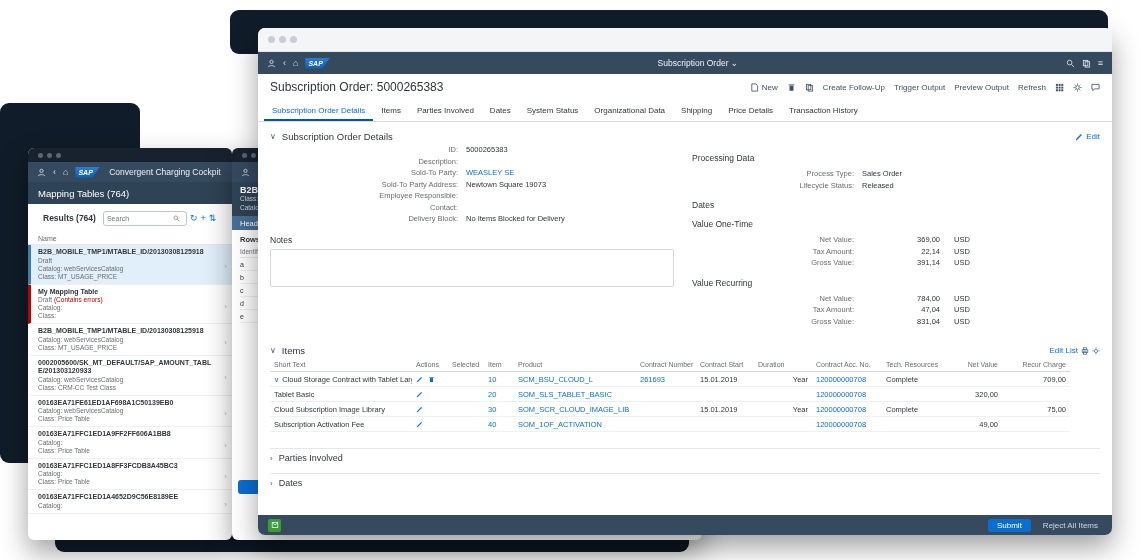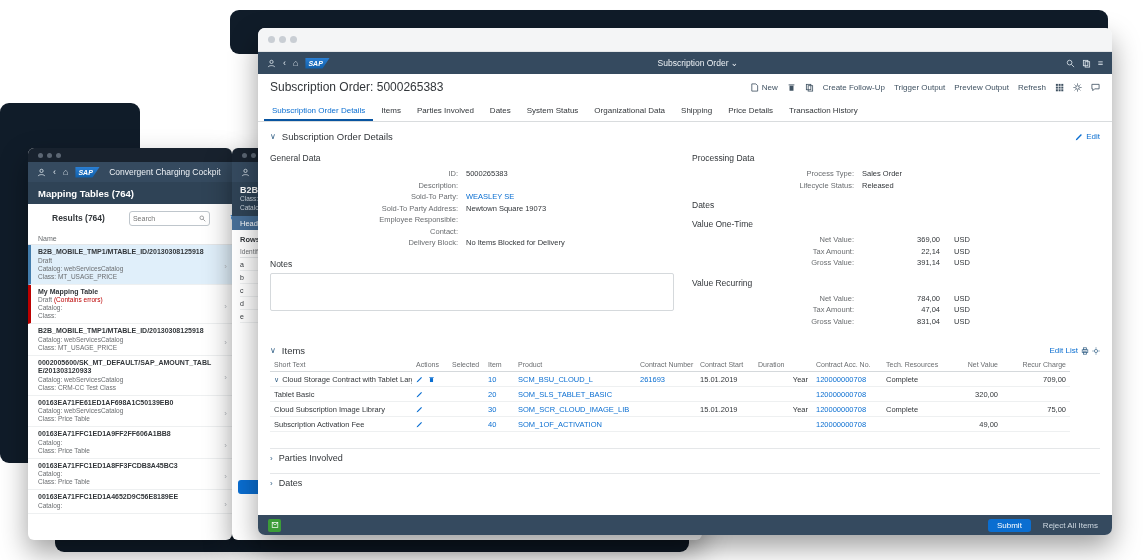--- a/index.html
+++ b/index.html
@@ -80,22 +80,22 @@
   .csec { display:flex; align-items:center; gap:6px; border-top:1px solid #e5e7e9; padding:4px 0; font-size:9px; color:#32363a; margin-top:6px; }
   .csec .chev { color:#346187; font-size:8px; }
 
   .footer { position:absolute; left:0; right:0; bottom:0; height:20px; background:#354a5f; display:flex; align-items:center; padding:0 10px; }
   .msgbadge { width:13px; height:13px; border-radius:2px; background:#3c9d38; display:flex; align-items:center; justify-content:center; color:#fff; }
   .foot-actions { margin-left:auto; display:flex; align-items:center; gap:8px; }
   .btn-emph { background:#0a6ed1; color:#fff; font-size:8px; border:0; border-radius:3px; padding:2px 9px; font-family:"Liberation Sans",sans-serif; }
   .btn-ghost { background:transparent; color:#cfd9e2; font-size:8px; border:0; padding:2px 4px; font-family:"Liberation Sans",sans-serif; }
 
   
-  .page-head-dark { height:22px; background:#2f4356; color:#fff; font-size:9.5px; display:flex; align-items:center; padding:0 10px;font-weight:bold; }
-  .res-toolbar { height:28px; display:flex; align-items:center; gap:20px; padding:0 24px; background:#fff; }
+  .page-head-dark { height:22px; background:#2f4356; color:#fff; font-size:9.5px; display:flex; align-items:center; padding:0 10px; }
+  .res-toolbar { height:28px; display:flex; align-items:center; gap:3px; padding:0 15px; background:#fff; }
   .res-title { font-size:8.5px; font-weight:bold; color:#32363a; white-space:nowrap; }
   .res-search { display:flex; align-items:center; margin-left:4px; width:84px; height:15px; border:1px solid #bfc6cc; border-radius:3px; padding:0 3px; }
   .res-search input { border:0; outline:0; width:66px; font-size:7px; color:#32363a; font-family:"Liberation Sans",sans-serif; }
   .res-toolbar .tool { color:#0a6ed1; font-size:9px; line-height:1; }
   .name-hdr { height:13px; font-size:7px; color:#6a6d70; border-bottom:1px solid #e5e7e9; padding:0 10px; display:flex; align-items:center; }
   .mlist { overflow:hidden; }
   .li { position:relative; padding:3px 16px 3px 10px; border-bottom:1px solid #eef0f1; }
   .li-t { font-size:7px; font-weight:bold; color:#32363a; word-break:break-all; line-height:8.5px; }
   .li-m { font-size:6.5px; color:#6a6d70; line-height:8px; }
   .li .chevr { position:absolute; right:5px; top:45%; color:#b3b8bd; font-size:8px; }
@@ -357,21 +357,20 @@
         <svg class="ic" viewBox="0 0 10 10" fill="currentColor" style="width:8px;height:8px;">
             <path d="M1 9 L2.6 8.6 8.6 2.6 7.4 1.4 1.4 7.4 Z"></path>
           </svg>
         <span>Edit</span>
       </span>
     </div>
 
     <div class="cols">
 
       <div class="col-l">
-        <div class="grp-title">General Data</div>
         <div class="frow">
             <div class="flabel">ID:</div>
             <div class="fvalue">5000265383</div>
           </div>
         <div class="frow">
             <div class="flabel">Description:</div>
             <div class="fvalue"></div>
           </div>
         <div class="frow">
             <div class="flabel">Sold-To Party:</div>

